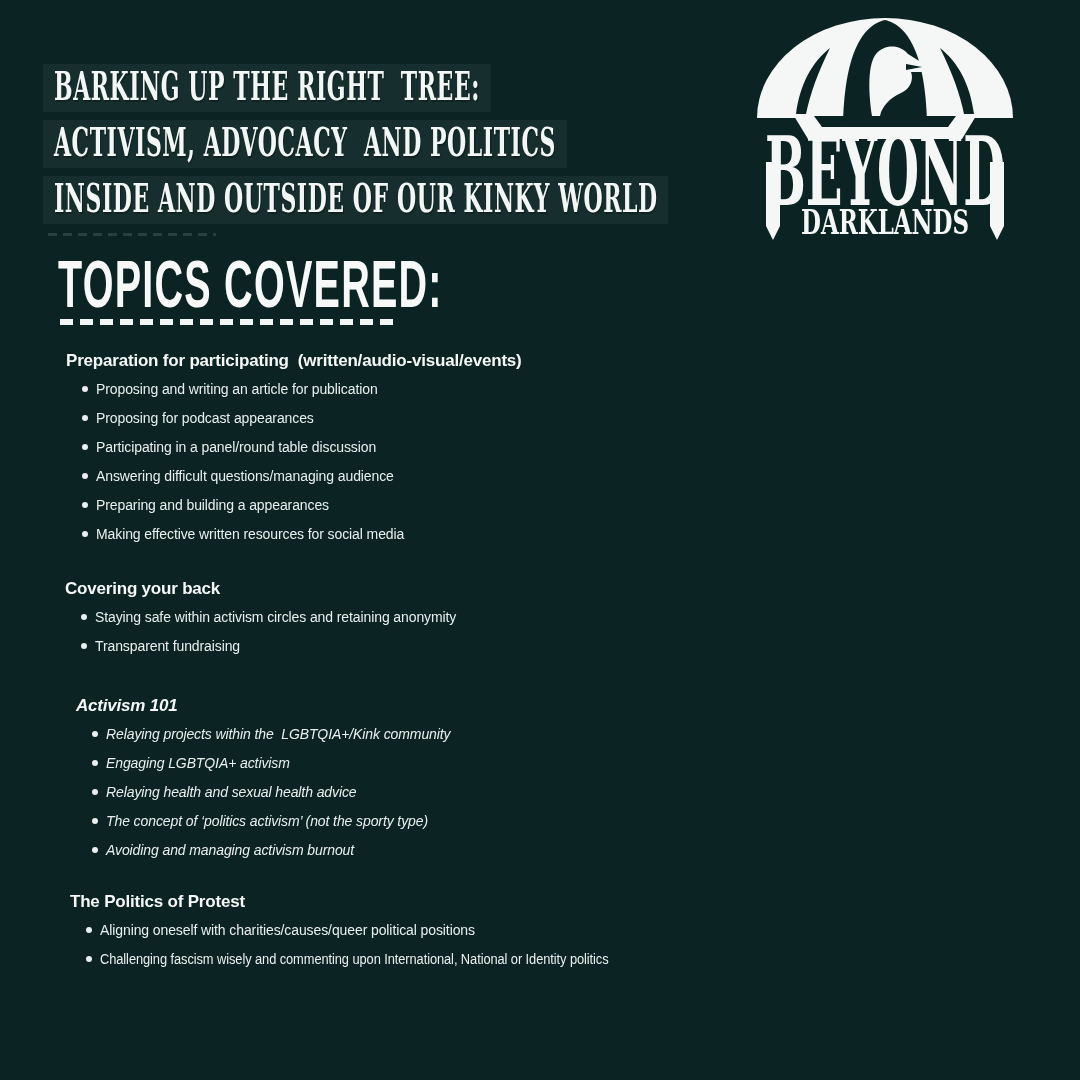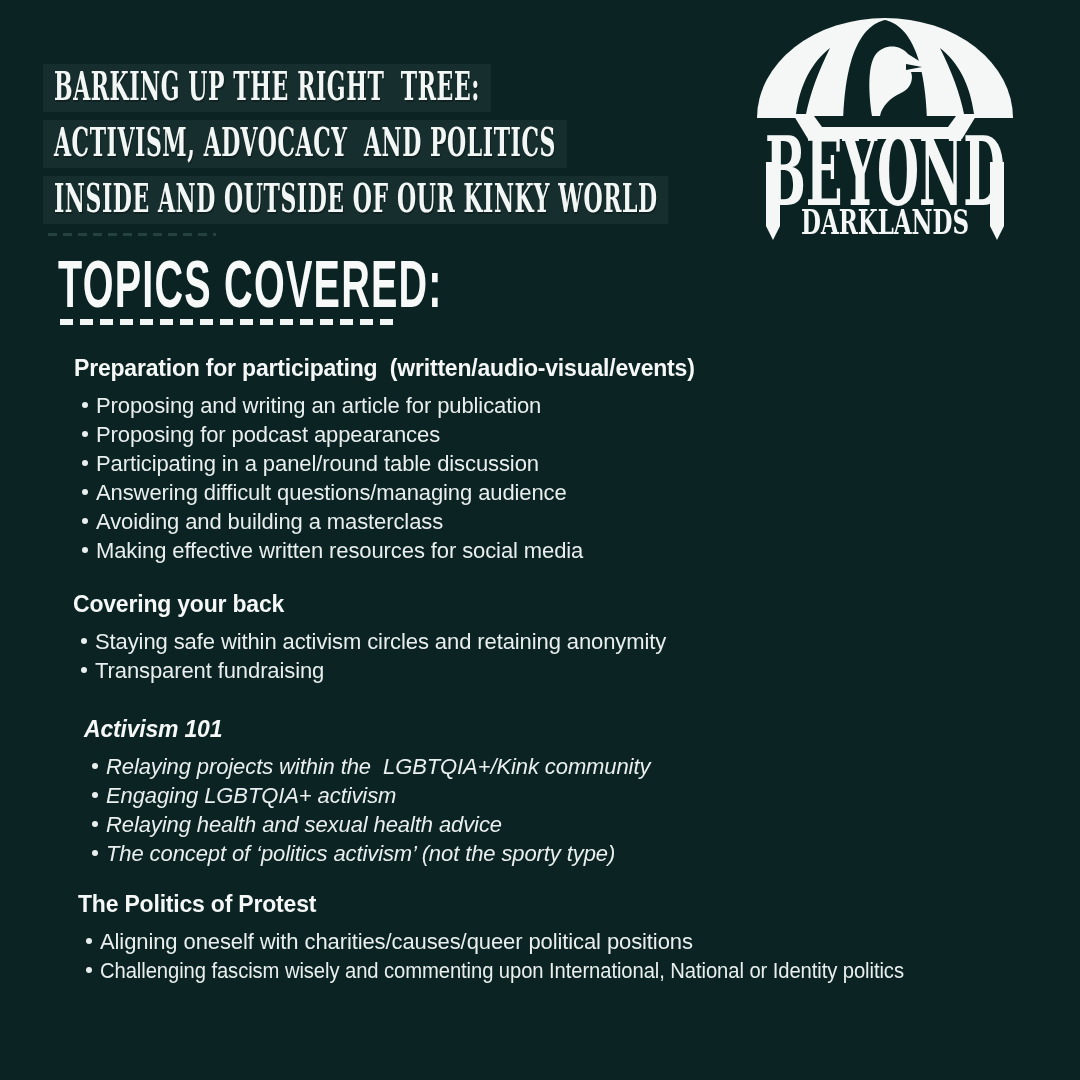--- a/index.html
+++ b/index.html
@@ -33,27 +33,27 @@
     transform:scaleX(0.60);transform-origin:0 0;
     font-family:"Liberation Sans",sans-serif;
   }
   .topics-underline{
     position:absolute;left:60px;top:319px;width:336px;height:6px;
     background:repeating-linear-gradient(90deg,#f2f6f4 0 13px,transparent 13px 20px);
   }
   
   .content{position:absolute;left:0;top:346px;width:1080px;}
   .topic-section h3{
-    margin:8px;font-size:23px;line-height:29px;font-weight:bold;
+    margin:0;font-size:17px;line-height:29px;font-weight:bold;
     color:#f5f8f7;letter-spacing:-0.2px;white-space:pre-wrap;
   }
   .topic-section ul{list-style:none;margin:0;padding:0;}
   .topic-section li{
     display:flex;align-items:flex-start;
-    font-size:22px;line-height:29px;color:#e9efee;letter-spacing:-0.1px;text-align:right;
+    font-size:14px;line-height:29px;color:#e9efee;letter-spacing:-0.1px;text-align:right;
   }
   .topic-section .dot{
     flex:none;width:6px;height:6px;border-radius:50%;
     background:#e9efee;margin:11px 8px 0 16px;
   }
   .topic-section .btext{white-space:pre-wrap;}
   .topic-section .btext.condense{
     white-space:pre;transform:scaleX(0.92);transform-origin:0 0;
   }
   .sec-1{margin:0 0 25px 66px;}
@@ -92,21 +92,21 @@
         <li>
           <span class="dot"></span>
           <span class="btext">Participating in a panel/round table discussion</span>
         </li>
         <li>
           <span class="dot"></span>
           <span class="btext">Answering difficult questions/managing audience</span>
         </li>
         <li>
           <span class="dot"></span>
-          <span class="btext">Avoiding and building a masterclass</span>
+          <span class="btext">Preparing and building a appearances</span>
         </li>
         <li>
           <span class="dot"></span>
           <span class="btext">Making effective written resources for social media</span>
         </li>
       </ul>
     </section>
     <section class="topic-section sec-2">
       <h3>Covering your back</h3>
       <ul>
@@ -131,20 +131,24 @@
           <span class="dot"></span>
           <span class="btext">Engaging LGBTQIA+ activism</span>
         </li>
         <li>
           <span class="dot"></span>
           <span class="btext">Relaying health and sexual health advice</span>
         </li>
         <li>
           <span class="dot"></span>
           <span class="btext">The concept of ‘politics activism’ (not the sporty type)</span>
+        </li>
+        <li>
+          <span class="dot"></span>
+          <span class="btext">Avoiding and managing activism burnout</span>
         </li>
       </ul>
     </section>
     <section class="topic-section sec-4">
       <h3>The Politics of Protest</h3>
       <ul>
         <li>
           <span class="dot"></span>
           <span class="btext">Aligning oneself with charities/causes/queer political positions</span>
         </li>

